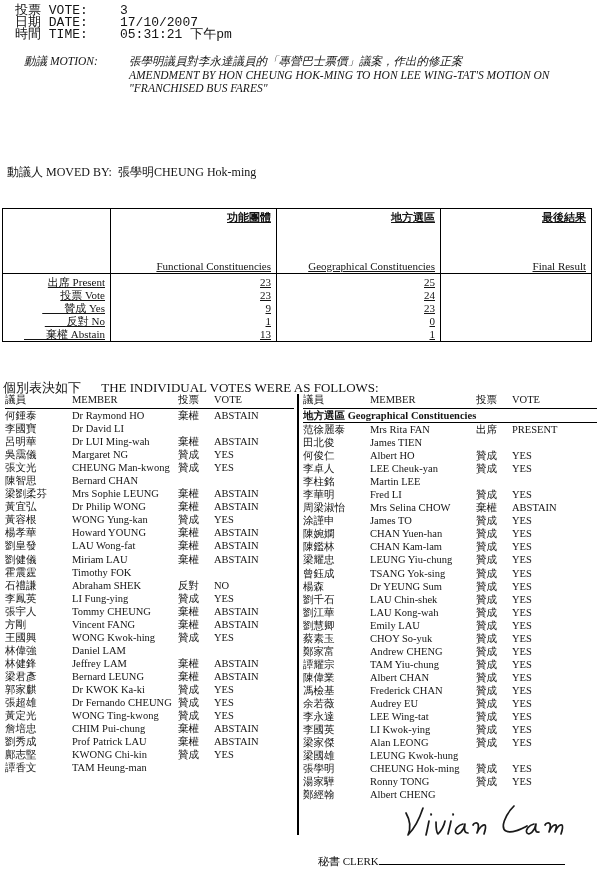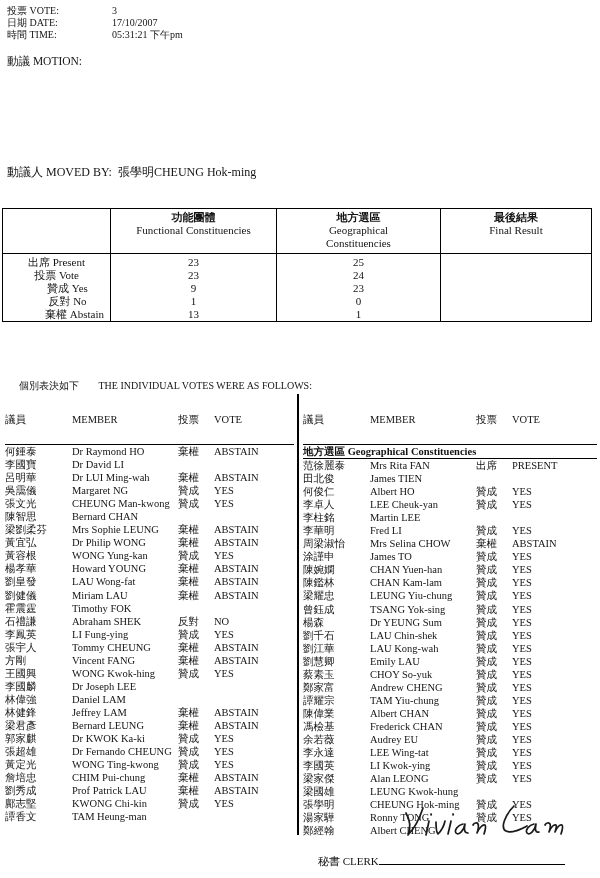--- a/index.html
+++ b/index.html
@@ -1,46 +1,46 @@
 <!DOCTYPE html>
 <html><head>
 <meta charset="utf-8">
 <style>
   html,body{margin:0;padding:0;background:#e8e8e8;}
   .page{position:relative;width:600px;height:878px;background:#ffffff;margin:0 auto;
         font-family:"Liberation Serif","DejaVu Serif",serif;color:#141414;overflow:hidden;}
   
-  .info{position:absolute;top:5px;left:7px;font-size:10px;line-height:11.8px;}
+  .info{position:absolute;top:5px;left:15px;font-size:13px;line-height:11.8px;font-family:Liberation Mono, monospace;}
   .irow{display:flex;}
   .ilab{min-width:99px;padding-right:6px;white-space:nowrap;}
   .ival{white-space:nowrap;}
-  .motion{position:absolute;top:55px;left:7px;display:flex;font-size:11.5px;line-height:13.5px;}
+  .motion{position:absolute;top:55px;left:24px;display:flex;font-size:11.5px;line-height:13.5px;font-style:italic;}
   .mval{width:452px;}
   .movedby{position:absolute;top:164px;left:7px;display:flex;font-size:12px;}
   
   table.sum{position:absolute;top:208px;left:2px;width:589px;border-collapse:collapse;
             table-layout:fixed;font-size:11px;}
   table.sum,table.sum th,table.sum td{border:0;}
   table.sum{border:1.5px solid #000;}
-  table.sum th,table.sum td{border-left:1px solid #000;padding:0 20px;vertical-align:top;text-align:center;}
+  table.sum th,table.sum td{border-left:1px solid #000;padding:0 5px;vertical-align:top;text-align:right;text-decoration:underline;}
   table.sum th:first-child,table.sum td:first-child{border-left:0;}
   table.sum thead th{border-bottom:1.5px solid #000;height:44px;font-weight:normal;}
   table.sum thead .hcn{font-weight:bold;display:block;line-height:14px;padding-top:1px;}
-  table.sum thead .hen{display:block;line-height:13px;}
+  table.sum thead .hen{display:block;line-height:13px;margin-top:36px;}
   table.sum tbody td{height:12.9px;line-height:12.9px;white-space:pre;overflow:hidden;}
   table.sum tbody tr:first-child td{padding-top:2px;}
   
-  .caption{position:absolute;top:379px;left:19px;font-size:10px;}
+  .caption{position:absolute;top:379px;left:3px;font-size:13px;}
   .caption .ccn{margin-right:17px;}
   .vcol{position:absolute;top:394px;font-size:10.5px;}
   .vcol.left{left:5px;width:289px;}
   .vcol.right{left:303px;width:294px;}
   .divider{position:absolute;left:297px;top:394px;width:2px;height:441px;background:#000;}
   .lhead{display:grid;grid-template-columns:67px 106px 36px auto;height:13px;line-height:12px;
-         border-bottom:1.8px solid #000;padding-bottom:17px;margin-top:20px;}
+         border-bottom:1.8px solid #000;padding-bottom:1px;}
   .subsec{height:13px;line-height:13px;font-weight:bold;border-bottom:1px solid #000;white-space:nowrap;overflow:hidden;}
   .mrow{display:grid;grid-template-columns:67px 106px 36px auto;height:13.05px;line-height:13px;}
   .mrow span{white-space:nowrap;overflow:hidden;}
   
   .clerk{position:absolute;top:853px;left:318px;font-size:11px;text-align:center;}
   .sigline{display:inline-block;width:186px;height:11px;border-bottom:1.2px solid #000;}
   .sig{position:absolute;top:799px;left:398px;}
 </style>
 </head>
 <body>
@@ -57,20 +57,24 @@
       <span class="ival">17/10/2007</span>
     </div>
     <div class="irow">
       <span class="ilab">時間 TIME:</span>
       <span class="ival">05:31:21 下午pm</span>
     </div>
   </div>
 
   <div class="motion">
     <span class="ilab">動議 MOTION:</span>
+    <span class="mval">
+      <span style="display:block">張學明議員對李永達議員的「專營巴士票價」議案，作出的修正案</span>
+      <span style="display:block">AMENDMENT BY HON CHEUNG HOK-MING TO HON LEE WING-TAT'S MOTION ON "FRANCHISED BUS FARES"</span>
+    </span>
   </div>
 
   <div class="movedby">
     <span class="ilab">動議人 MOVED BY:</span>
     <span>張學明CHEUNG Hok-ming</span>
   </div>
 
   <table class="sum">
     <colgroup>
         <col style="width:108px">
@@ -246,26 +250,20 @@
         <span>棄權</span>
         <span>ABSTAIN</span>
       </div>
         <div class="mrow">
         <span>王國興</span>
         <span>WONG Kwok-hing</span>
         <span>贊成</span>
         <span>YES</span>
       </div>
         <div class="mrow">
-        <span>李國麟</span>
-        <span>Dr Joseph LEE</span>
-        <span></span>
-        <span></span>
-      </div>
-        <div class="mrow">
         <span>林偉強</span>
         <span>Daniel LAM</span>
         <span></span>
         <span></span>
       </div>
         <div class="mrow">
         <span>林健鋒</span>
         <span>Jeffrey LAM</span>
         <span>棄權</span>
         <span>ABSTAIN</span>

